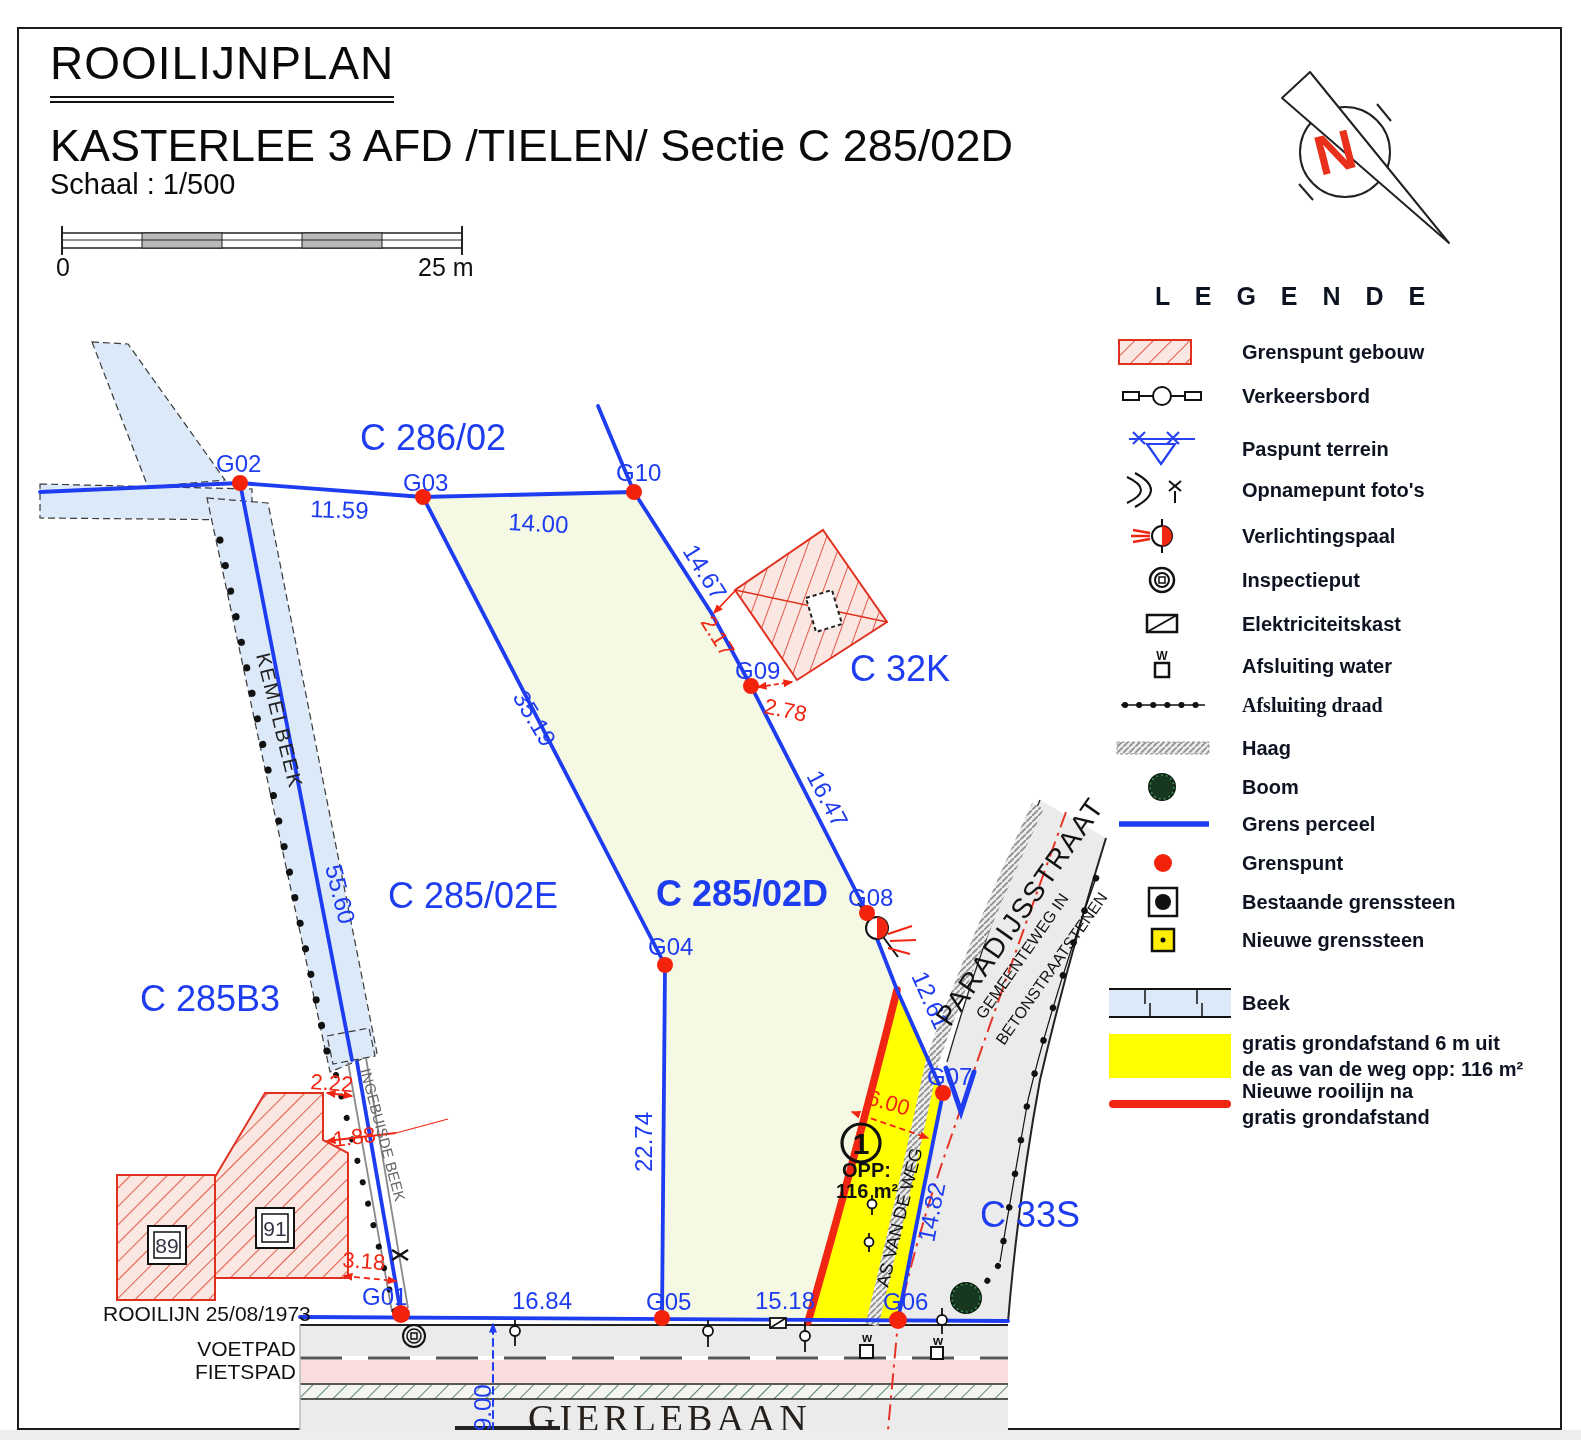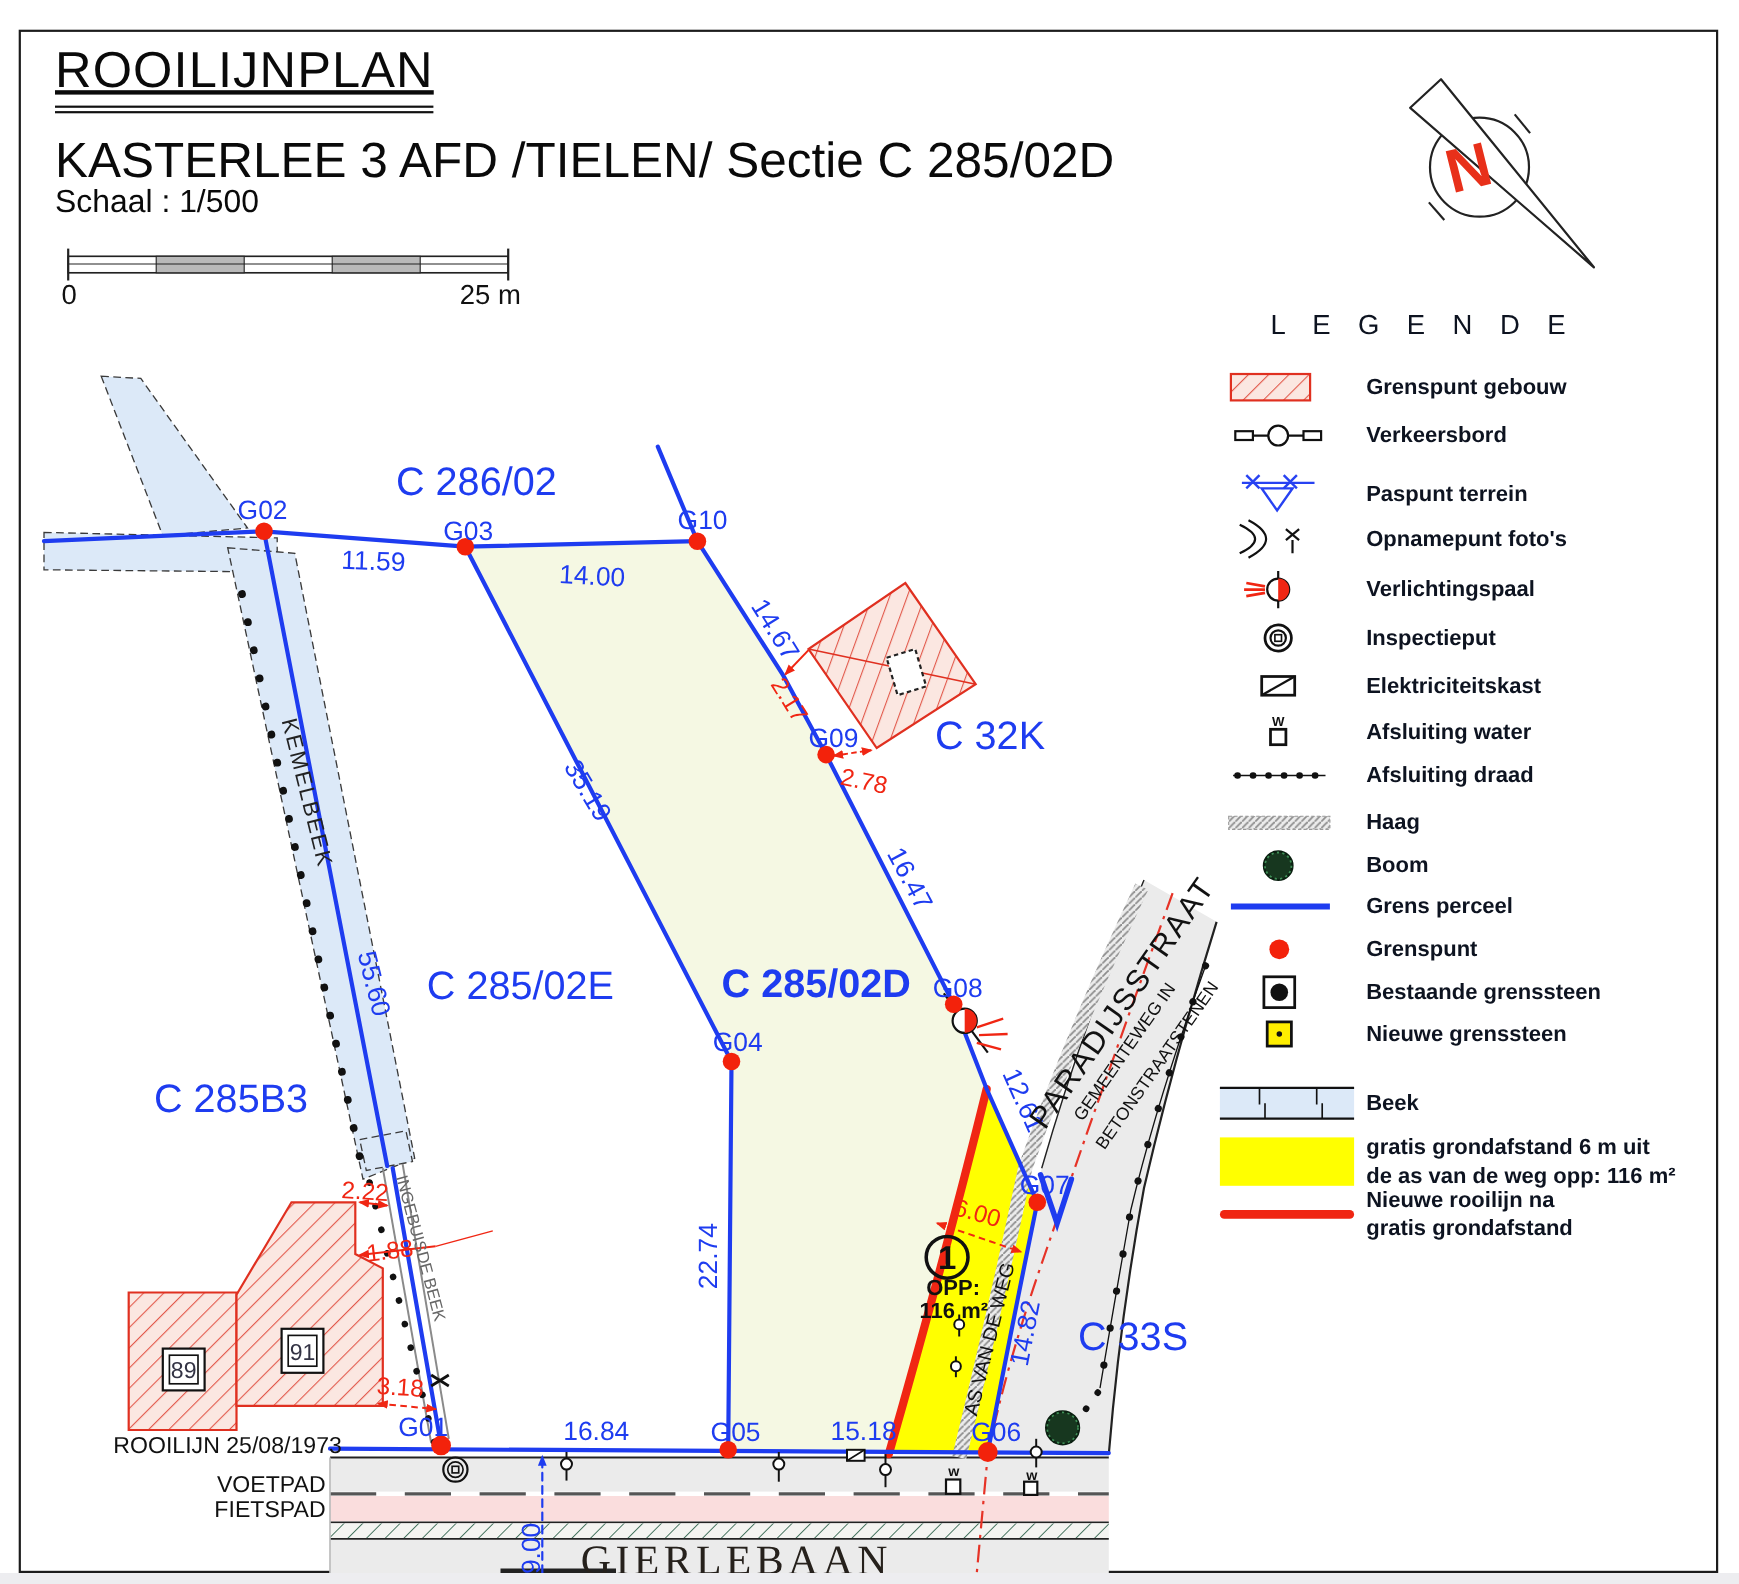--- a/index.html
+++ b/index.html
@@ -4,24 +4,24 @@
 <style>
   html,body{margin:0;padding:0;background:#fff;}
   body{width:1581px;height:1440px;position:relative;overflow:hidden;
        font-family:"Liberation Sans",sans-serif;color:#111;}
   .frame{position:absolute;left:17px;top:27px;width:1545px;height:1403px;
          border:2px solid #1c1c1c;box-sizing:border-box;background:#fff;}
   .bottomstrip{position:absolute;left:0;top:1430px;width:1581px;height:10px;background:#ededf0;}
   svg.map{position:absolute;left:0;top:0;}
   .hdr{position:absolute;left:50px;z-index:5;}
   .hdr-title{top:36px;font-size:46px;letter-spacing:1px;color:#0a0a0a;
-             border-bottom:7px double #111;padding-bottom:6px;width:fit-content;text-decoration:underline;}
+             border-bottom:7px double #111;padding-bottom:6px;width:fit-content;}
   .hdr-sub{top:120px;font-size:45px;color:#0a0a0a;}
   .hdr-scale{top:168px;font-size:29px;color:#0a0a0a;}
-  .legend-title{position:absolute;left:1155px;top:282px;font-size:25px;font-weight:normal;
+  .legend-title{position:absolute;left:1155px;top:282px;font-size:25px;font-weight:bold;
                 letter-spacing:9px;color:#0d1320;}
   .lrow{position:absolute;left:1104px;width:460px;display:flex;align-items:center;}
   .lrow .sym{width:132px;flex:0 0 132px;display:flex;justify-content:center;}
   .lrow .lab{font-size:20px;font-weight:bold;color:#0d1320;line-height:1.3;margin-left:6px;}
   text{font-family:"Liberation Sans",sans-serif;}
   .serif{font-family:"Liberation Serif",serif;}
 </style>
 </head>
 <body>
 
@@ -385,21 +385,21 @@
 </div>
 <div class="lrow" style="top:647px;">
   <span class="sym">
     <svg width="130" height="38">
       <text x="57" y="13" font-size="12" font-weight="bold" fill="#111" text-anchor="middle">W</text>
       <rect x="50" y="16" width="14" height="14" fill="#fff" stroke="#111" stroke-width="2.5"></rect>
     </svg>
   </span>
   <span class="lab">Afsluiting water</span>
 </div>
-<div class="lrow" style="top:686px;">
+<div class="lrow" style="top:686px;font-family:Liberation Serif, serif;">
   <span class="sym">
     <svg width="130" height="38">
         <line x1="16" y1="19" x2="100" y2="19" stroke="#111" stroke-width="1.5"></line>
     <path d="M20,19 L96,19" stroke="#111" stroke-width="6" stroke-dasharray="0.1 14" stroke-linecap="round" fill="none"></path>
       </svg>
   </span>
     <span class="lab">Afsluiting draad</span>
 </div>
 <div class="lrow" style="top:729px;">
   <span class="sym">

